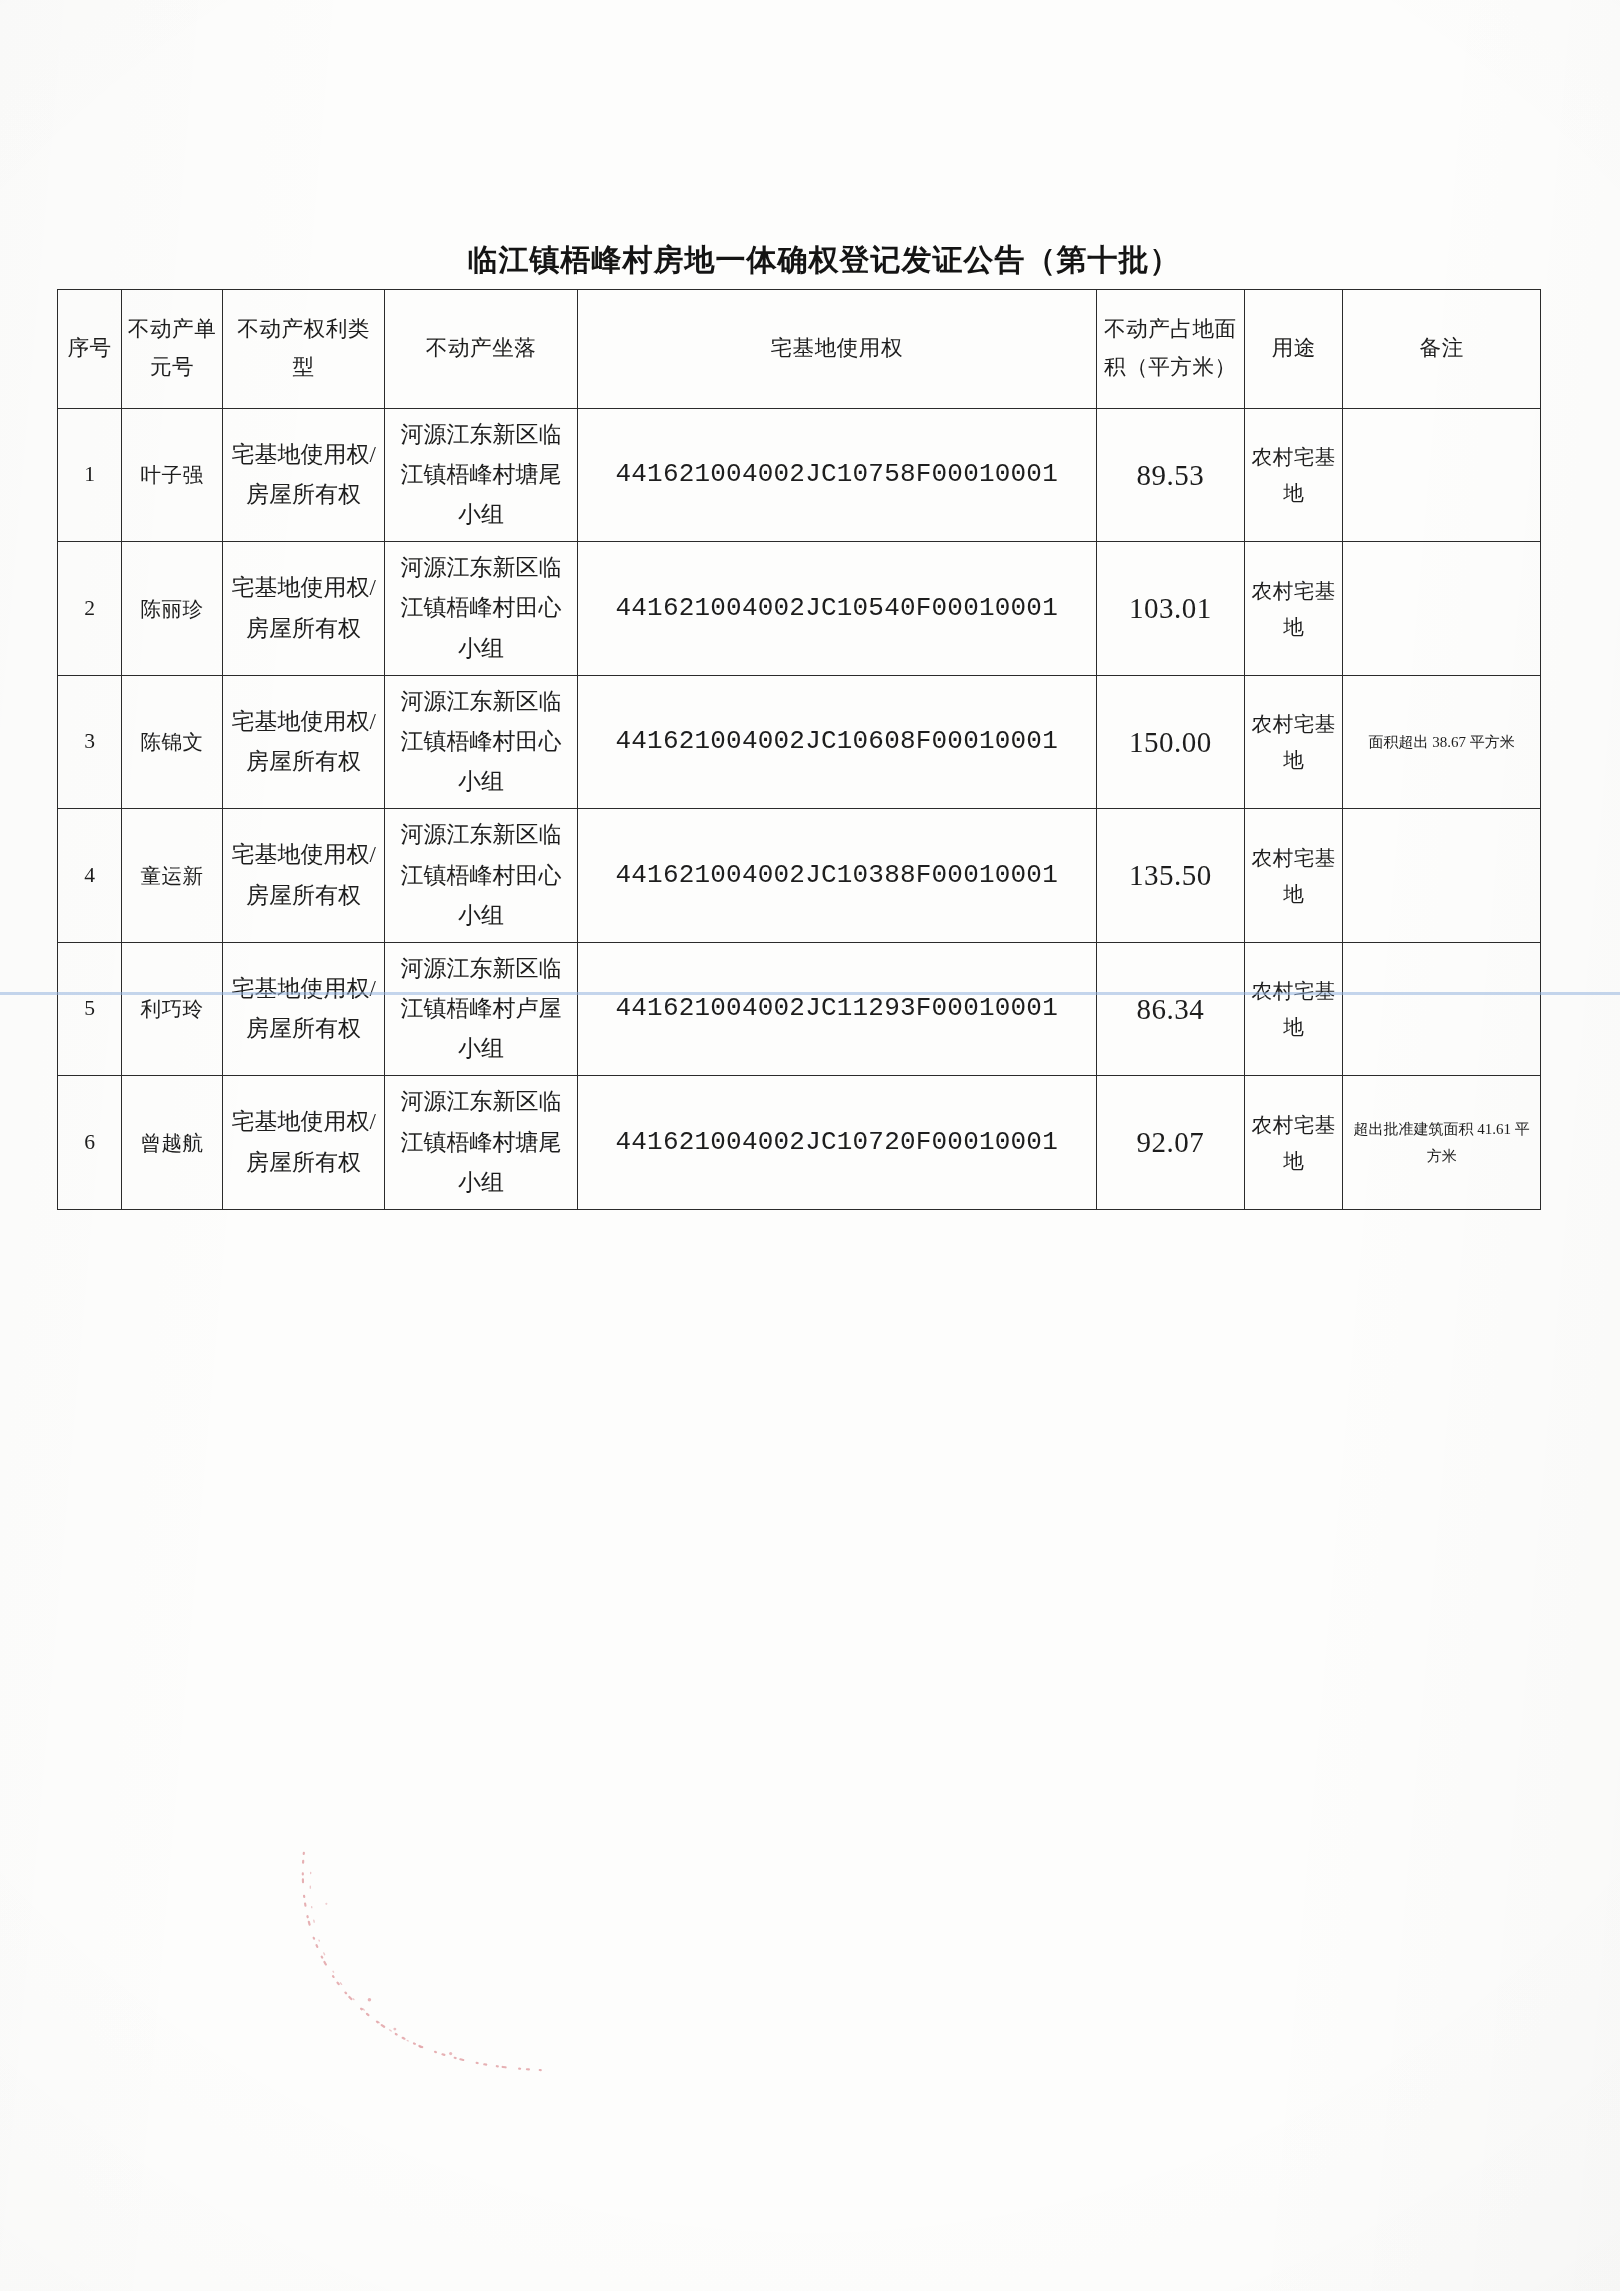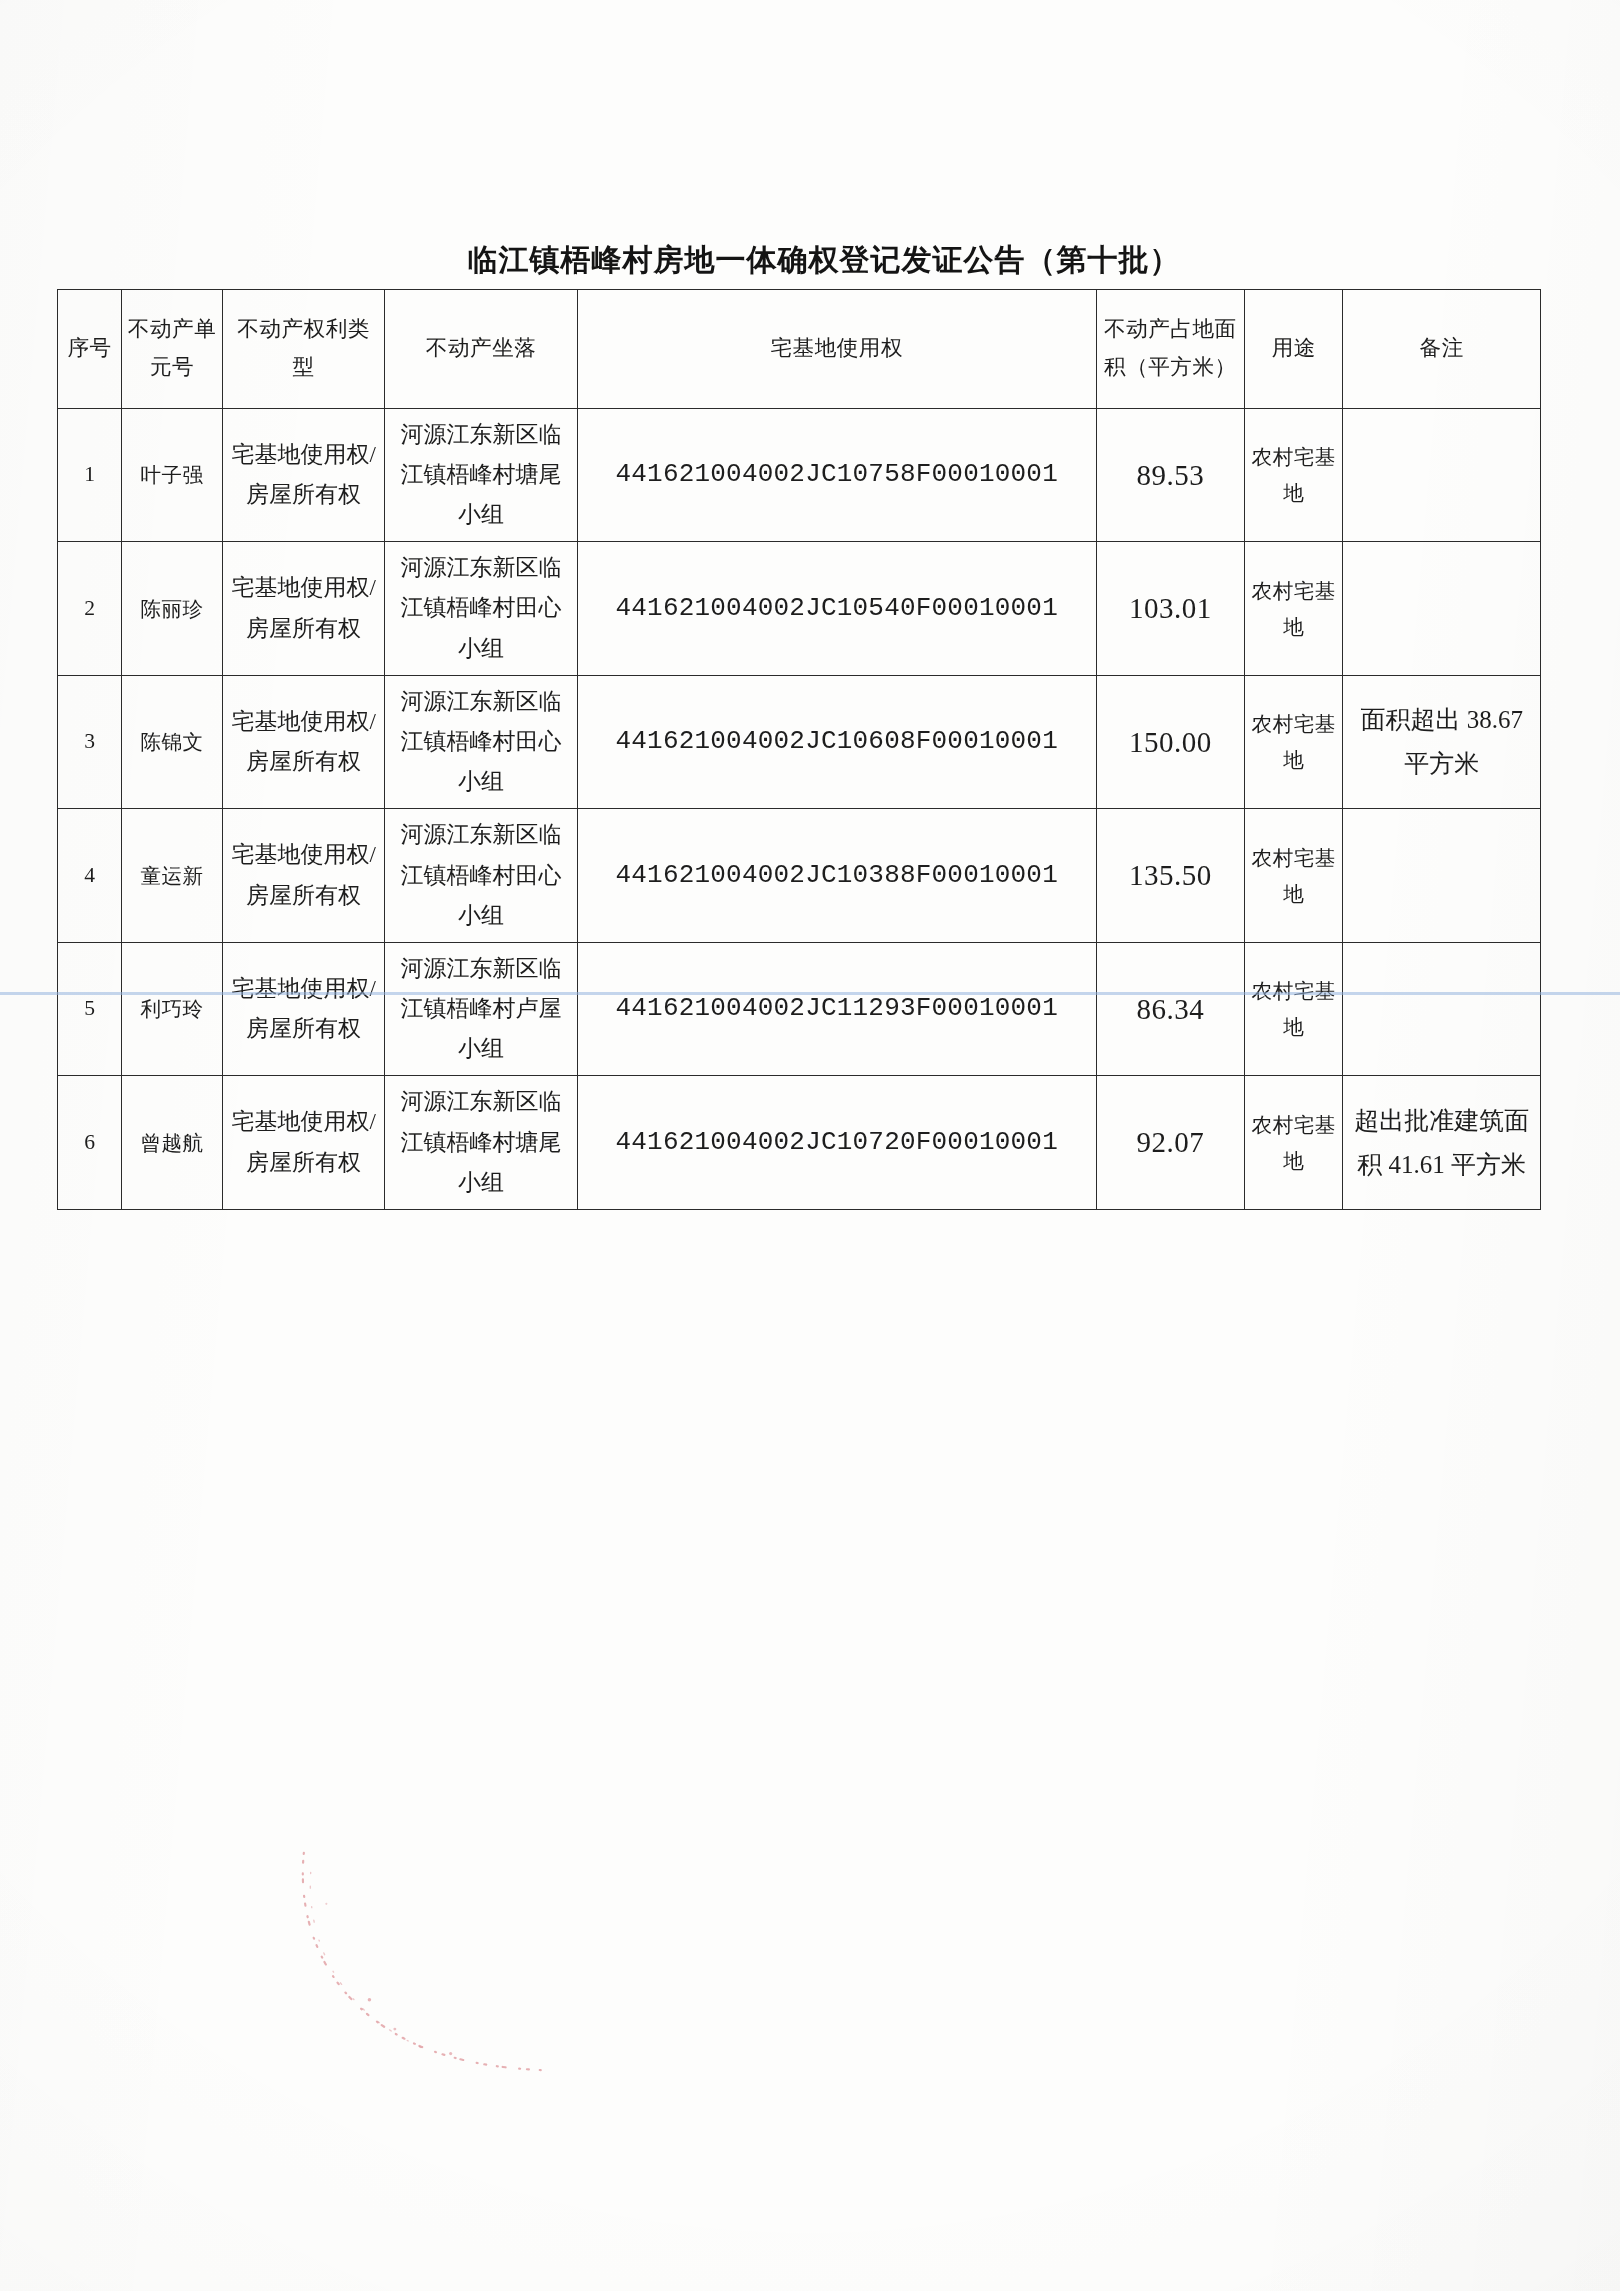--- a/index.html
+++ b/index.html
@@ -126,21 +126,21 @@
     font-family: Liberation Mono, monospace;
     font-size: 26px;
     letter-spacing: 0.2px;
     white-space: nowrap;
   }
   .cell-area {
     font-size: 29px;
     letter-spacing: 0.5px;
   }
   .cell-remark {
-    font-size: 25px;
+    font-size: 15px;
     line-height: 1.8;
   }
   .cell-type, .cell-loc {
     font-size: 23px;
   }
   .cell-seq {
     font-size: 21.6px;
   }
 
   

